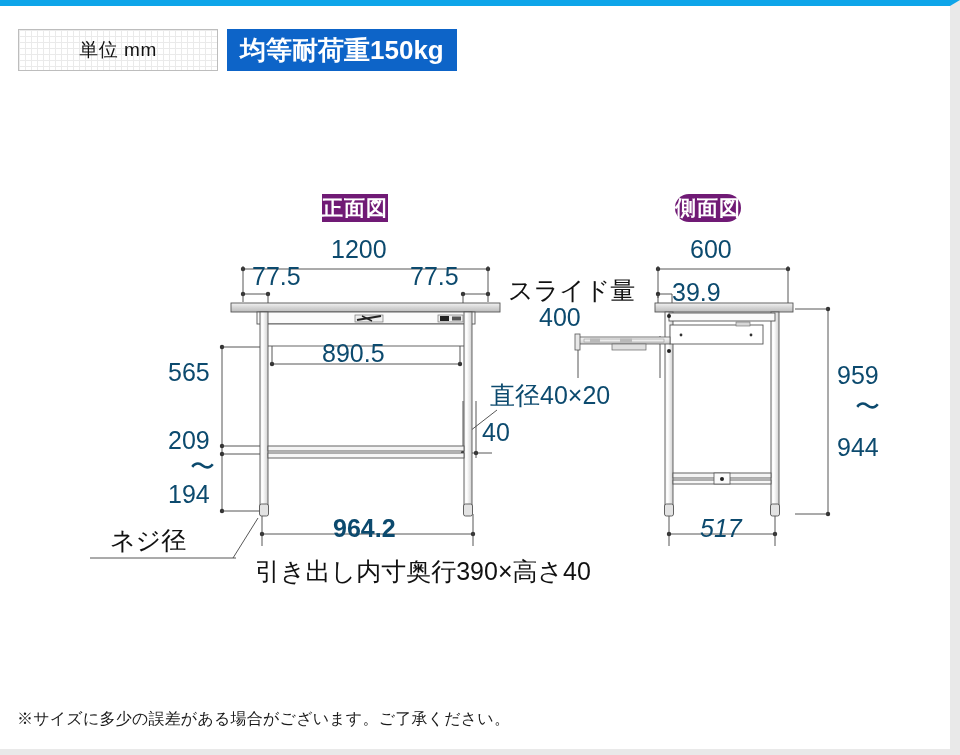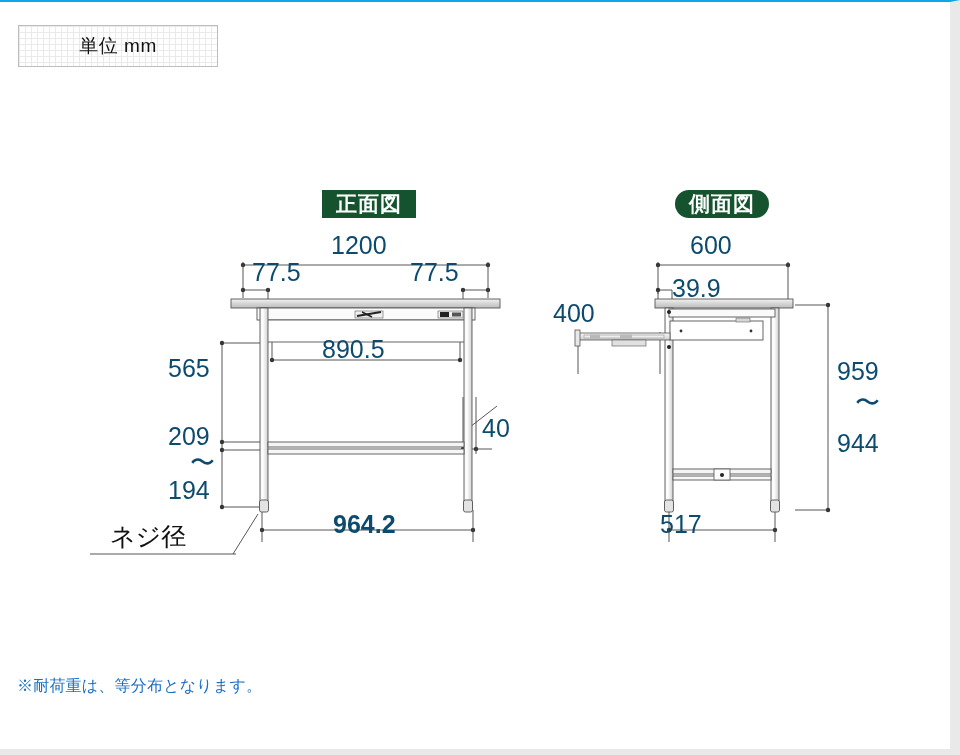--- a/index.html
+++ b/index.html
@@ -7,21 +7,21 @@
     padding: 0;
     background: #e9e9e9;
     font-family: "Liberation Sans", sans-serif;
   }
   #page {
     position: relative;
     width: 960px;
     height: 755px;
     background: #ffffff;
     overflow: hidden;
-    border-top: 2px solid #0ea5e9;
+    border-top: 6px solid #0ea5e9;
     border-right: 10px solid #e9e9e9;
     border-bottom: 6px solid #e9e9e9;
     box-sizing: border-box;
   }
   #canvas-area {
     position: absolute;
     left: 0;
     top: 0;
     width: 950px;
     height: 749px;
@@ -63,26 +63,26 @@
     font-size: 26px;
     font-weight: bold;
     line-height: 42px;
     letter-spacing: 0px;
     white-space: nowrap;
   }
 
   
   .view-title {
     position: absolute;
-    background: #14532d;
+    background: #701a75;
     color: #fff;
     font-size: 21px;
     font-weight: bold;
     line-height: 28px;
-    padding: 0 14px;
+    padding: 0 0;
     white-space: nowrap;
     letter-spacing: 1px;
   }
   #title-front { left: 322px; top: 188px; }
   #title-side  { left: 675px; top: 188px; border-radius: 14px; }
 
   
   .dim-text {
     position: absolute;
     font-size: 25px;
@@ -117,20 +117,21 @@
 </style>
 </head>
 <body>
 
 <div id="page">
   <div id="canvas-area">
 
     <div class="unit-box">
       <span>単位 mm</span>
     </div>
+    <div class="load-badge">均等耐荷重150kg</div>
 
     <div class="view-title" id="title-front">正面図</div>
     <div class="view-title" id="title-side">側面図</div>
 
     <svg id="drawing" viewBox="0 0 950 749">
       <defs>
         <linearGradient id="topGrad" x1="0" y1="0" x2="0" y2="1">
           <stop offset="0%" stop-color="#f2f2f2"></stop>
           <stop offset="45%" stop-color="#d8d8d8"></stop>
           <stop offset="100%" stop-color="#bcbcbc"></stop>
@@ -295,27 +296,30 @@
 
     <div class="dim-text" style="left:331px; top:229px;">1200</div>
     <div class="dim-text" style="left:252px; top:256px;">77.5</div>
     <div class="dim-text" style="left:410px; top:256px;">77.5</div>
     <div class="dim-text" style="left:322px; top:333px;">890.5</div>
     <div class="dim-text" style="left:168px; top:352px;">565</div>
     <div class="dim-text" style="left:168px; top:420px;">209</div>
     <div class="dim-text" style="left:190px; top:444px;">〜</div>
     <div class="dim-text" style="left:168px; top:474px;">194</div>
     <div class="dim-text" style="left:333px; top:508px;font-weight:bold;">964.2</div>
+    <div class="dim-text" style="left:490px; top:373px;">直径40×20</div>
     <div class="dim-text" style="left:482px; top:412px;text-align:right;">40</div>
     <div class="label-jp" style="left:110px; top:518px;text-align:center;">ネジ径</div>
+    <div class="label-jp" style="left:255px; top:549px;">引き出し内寸奥行390×高さ40</div>
 
     <div class="dim-text" style="left:690px; top:229px;">600</div>
     <div class="dim-text" style="left:672px; top:272px;">39.9</div>
-    <div class="dim-text" style="left:553px; top:297px;">400</div>
+    <div class="label-jp" style="left:508px; top:268px;">スライド量</div>
+    <div class="dim-text" style="left:539px; top:297px;">400</div>
     <div class="dim-text" style="left:837px; top:355px;">959</div>
     <div class="dim-text" style="left:855px; top:384px;">〜</div>
     <div class="dim-text" style="left:837px; top:427px;">944</div>
-    <div class="dim-text" style="left:660px; top:508px;">517</div>
-
-    <div class="note" id="note1">※耐荷重は、等分布となります。</div>
+    <div class="dim-text" style="left:700px; top:508px;font-style:italic;">517</div>
+
+    <div class="note" id="note2">※サイズに多少の誤差がある場合がございます。ご了承ください。</div>
 
   </div>
 </div>
 
 </body></html>

